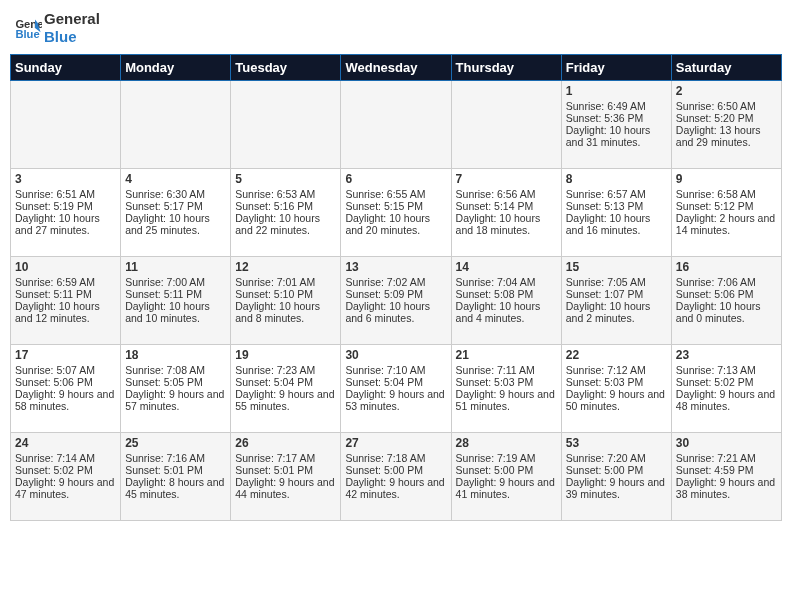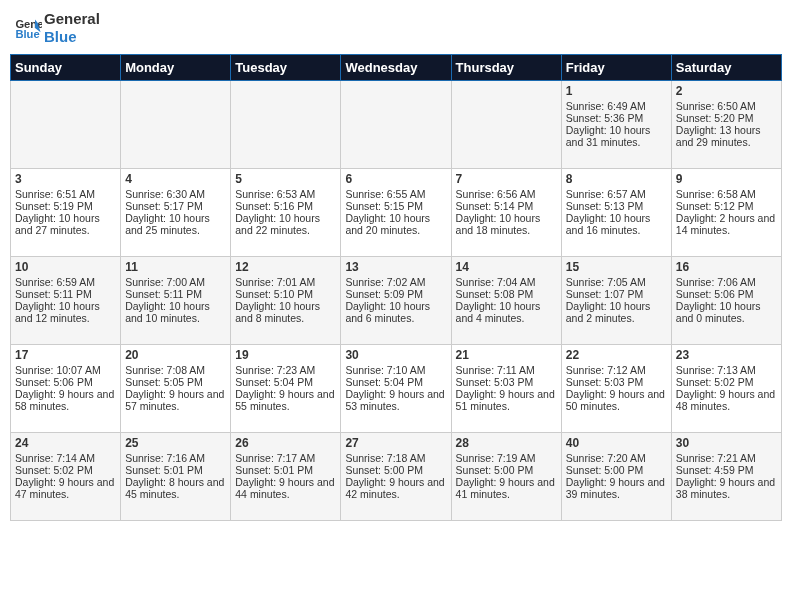--- a/index.html
+++ b/index.html
@@ -215,26 +215,26 @@
         <td>
           <span class="day-num">16</span>
           <div>Sunrise: 7:06 AM</div>
           <div>Sunset: 5:06 PM</div>
           <div>Daylight: 10 hours and 0 minutes.</div>
         </td>
       </tr>
       <tr>
         <td>
           <span class="day-num">17</span>
-          <div>Sunrise: 10:07 AM</div>
+          <div>Sunrise: 5:07 AM</div>
           <div>Sunset: 5:06 PM</div>
           <div>Daylight: 9 hours and 58 minutes.</div>
         </td>
         <td>
-          <span class="day-num">20</span>
+          <span class="day-num">18</span>
           <div>Sunrise: 7:08 AM</div>
           <div>Sunset: 5:05 PM</div>
           <div>Daylight: 9 hours and 57 minutes.</div>
         </td>
         <td>
           <span class="day-num">19</span>
           <div>Sunrise: 7:23 AM</div>
           <div>Sunset: 5:04 PM</div>
           <div>Daylight: 9 hours and 55 minutes.</div>
         </td>
@@ -288,21 +288,21 @@
           <div>Sunset: 5:00 PM</div>
           <div>Daylight: 9 hours and 42 minutes.</div>
         </td>
         <td>
           <span class="day-num">28</span>
           <div>Sunrise: 7:19 AM</div>
           <div>Sunset: 5:00 PM</div>
           <div>Daylight: 9 hours and 41 minutes.</div>
         </td>
         <td>
-          <span class="day-num">40</span>
+          <span class="day-num">53</span>
           <div>Sunrise: 7:20 AM</div>
           <div>Sunset: 5:00 PM</div>
           <div>Daylight: 9 hours and 39 minutes.</div>
         </td>
         <td>
           <span class="day-num">30</span>
           <div>Sunrise: 7:21 AM</div>
           <div>Sunset: 4:59 PM</div>
           <div>Daylight: 9 hours and 38 minutes.</div>
         </td>

